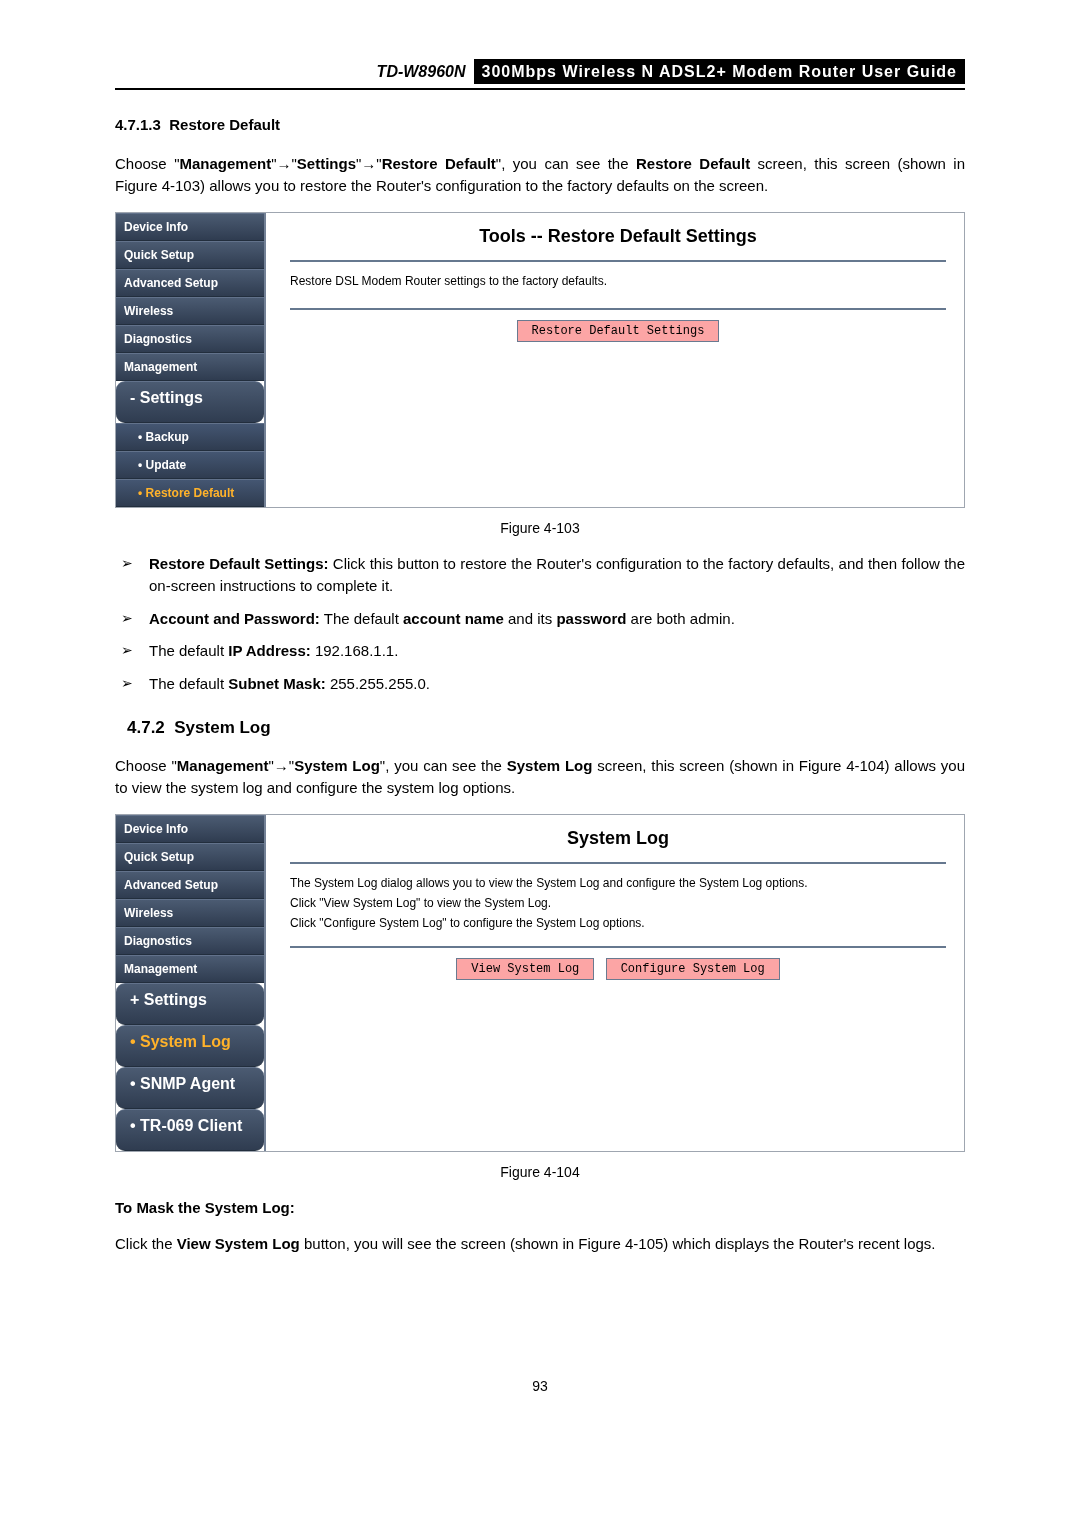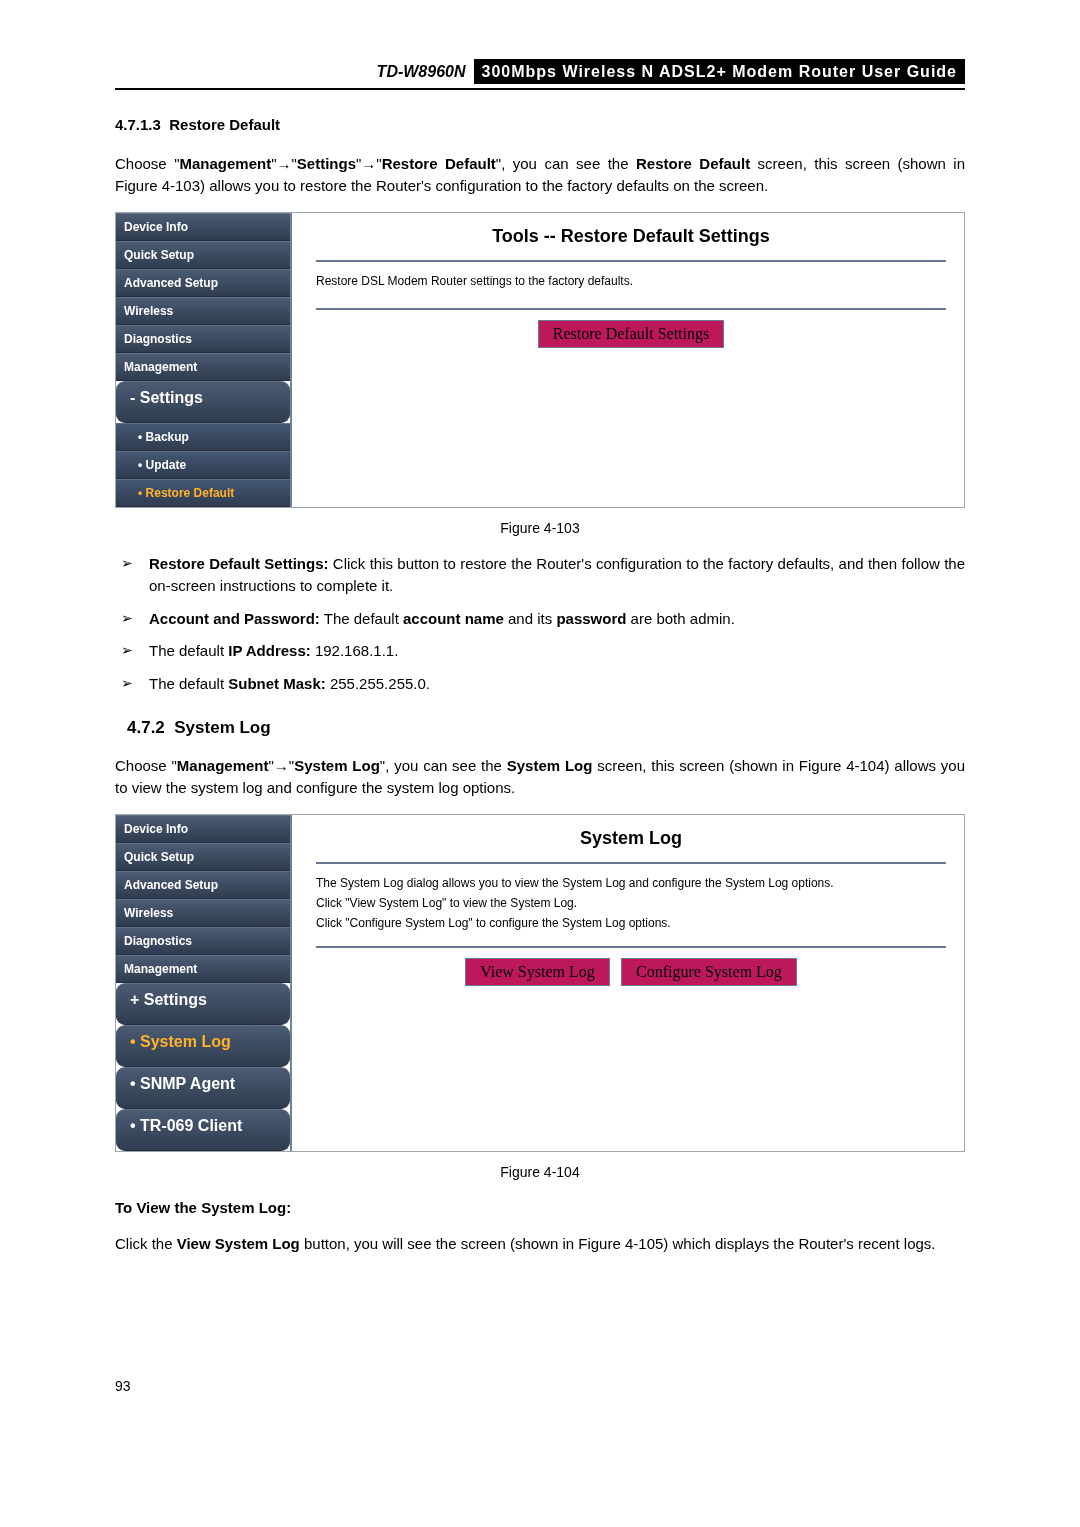--- a/index.html
+++ b/index.html
@@ -35,32 +35,32 @@
     }
     .h4 { font-weight: bold; margin-bottom: 16px; font-size: 15px; }
     .h3 { font-weight: bold; margin: 20px 0 14px 12px; font-size: 17px; }
     p.body { margin-bottom: 14px; text-align: justify; }
     .arrow { font-family: Arial; }
     .strong { font-weight: bold; }
     .figure-caption { text-align: center; margin: 10px 0 14px 0; font-size: 14px; }
     .bullets { margin: 0 0 14px 0; }
     .bullets li { list-style: none; padding-left: 34px; position: relative; margin-bottom: 10px; text-align: justify; }
     .bullets li::before { content: "➢"; position: absolute; left: 6px; font-size: 14px; }
-    .page-number { margin-top: 120px; font-size: 14px; }
+    .page-number { text-align: center; margin-top: 120px; font-size: 14px; }
 
     
     .screenshot {
       display: flex;
       border: 1px solid #9fa6b0;
       margin-bottom: 4px;
       background: #fff;
       font-size: 12px;
     }
     .nav {
-      width: 176px;
+      width: 150px;
       flex-shrink: 0;
       border-right: 2px solid #738196;
     }
     .nav-item {
       background: linear-gradient(#4b5b72, #2f3c50);
       color: #fff;
       font-weight: bold;
       font-size: 12px;
       padding: 4px 8px;
       border-bottom: 1px solid #222e3d;
@@ -102,24 +102,24 @@
       border-top: 2px solid #66788f;
       margin: 4px 0 10px 0;
     }
     .panel-text {
       font-size: 12px;
       color: #000;
       margin: 2px 0;
     }
     .panel-btn-row { text-align: center; margin-top: 10px; }
     .ui-btn {
-      font-family: Liberation Serif, serif;
-      font-size: 16px;
+      font-family: Liberation Mono, monospace;
+      font-size: 12px;
       border: 1px solid #6a7a90;
-      background: #be185d;
+      background: #fca5a5;
       padding: 1px 14px;
       margin: 0 4px;
       display: inline-block;
     }
   </style>
 </head>
 <body>
 
 <div class="header-bar">
   <span class="model">TD-W8960N</span><span class="title">300Mbps Wireless N ADSL2+ Modem Router User Guide</span>
@@ -202,18 +202,18 @@
     <div class="panel-text">Click "Configure System Log" to configure the System Log options.</div>
     <hr class="panel-hr" style="margin-top:14px;">
     <div class="panel-btn-row">
       <span class="ui-btn">View System Log</span>
       <span class="ui-btn">Configure System Log</span>
     </div>
   </div>
 </div>
 <div class="figure-caption">Figure 4-104</div>
 
-<p class="body strong">To View the System Log:</p>
+<p class="body strong">To Mask the System Log:</p>
 <p class="body">
   <span>Click the </span><span class="strong">View System Log</span><span> button, you will see the screen (shown in Figure 4-105) which displays the Router's recent logs.</span>
 </p>
 
 <div class="page-number">93</div>
 
 </body></html>

